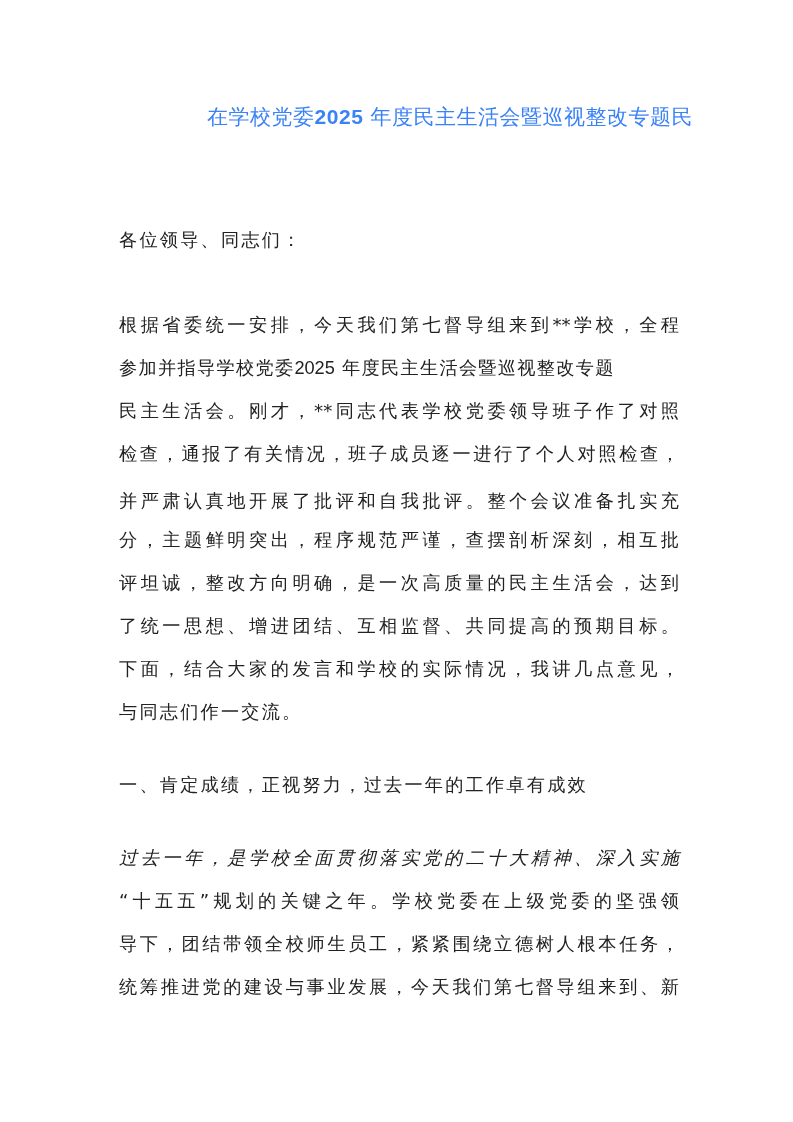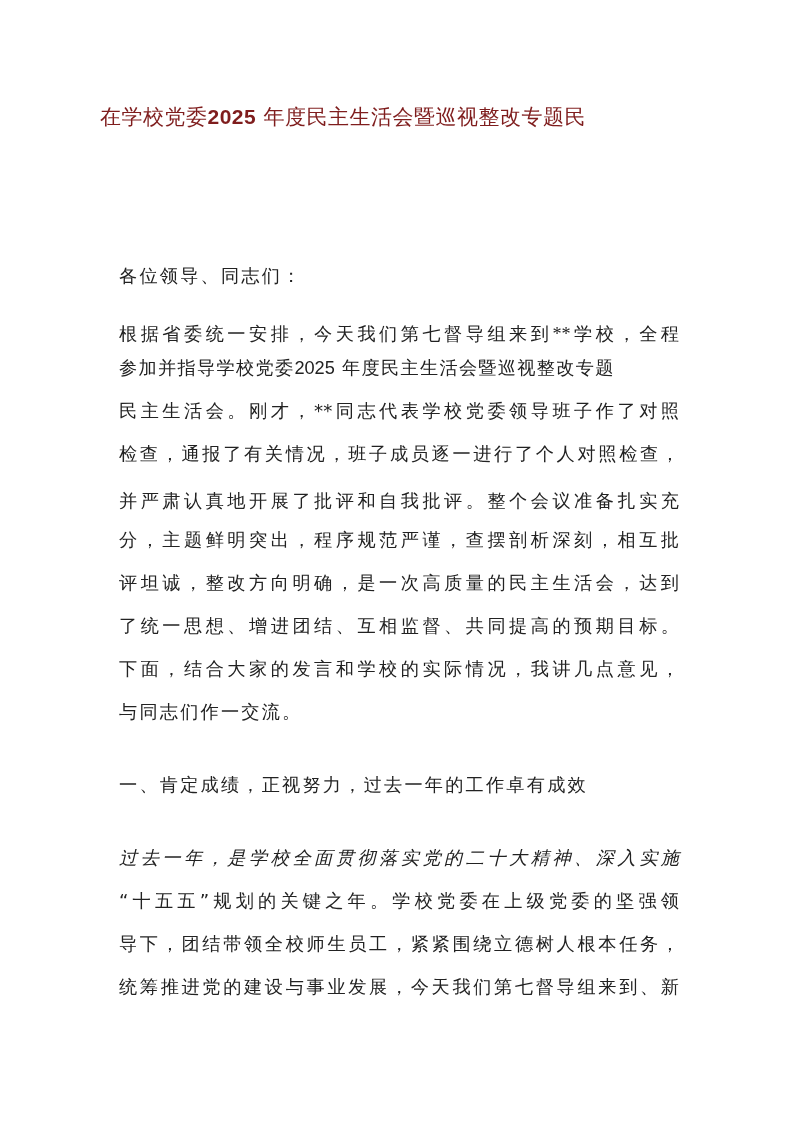--- a/index.html
+++ b/index.html
@@ -1,40 +1,40 @@
 <!DOCTYPE html>
 <html><head>
 <meta charset="utf-8">
 <style>
   html, body { margin:0; padding:0; background:#ffffff; }
   body { width:793px; height:1122px; position:relative; overflow:hidden;
          font-family:"DejaVu Sans", "Liberation Sans", sans-serif; color:#1a1a1a; }
   .page { position:absolute; left:0; top:0; width:793px; height:1122px; background:#fff; }
-  .title { position:absolute; left:100px; width:593px; text-align:left;
-           font-size:21px; line-height:44px; font-weight:normal; color:#7f1d1d; top:95px; }
+  .title { position:absolute; left:100px; width:593px; text-align:right;
+           font-size:21px; line-height:44px; font-weight:normal; color:#3b82f6; top:95px; }
   .title .ln { display:block; white-space:nowrap; letter-spacing:0.5px; }
   .title .num { font-family:"Liberation Sans", sans-serif; font-weight:bold; }
   .body { position:absolute; left:119px; width:560px; font-size:18.2px; color:#222; }
   .line { position:absolute; left:0; white-space:nowrap; letter-spacing:2.2px; }
   .line.just { text-align-last:justify; text-align:justify; width:560px; letter-spacing:0; }
   .line .num { font-family:"Liberation Sans", sans-serif; letter-spacing:0; }
 </style>
 </head>
 <body>
 
 <div class="page">
 
   <div class="title">
     <span class="ln"><span>在学校党委</span><span class="num">2025</span> <span>年度民主生活会暨巡视整改专题民</span></span>
   </div>
 
   <div class="body" style="top:0;">
-    <div class="line" style="top:227px;margin-top:36px;">各位领导、同志们：</div>
+    <div class="line" style="top:227px;">各位领导、同志们：</div>
 
-    <div class="line just" style="top:321px;font-family:Liberation Serif, serif;">根据省委统一安排，今天我们第七督导组来到**学校，全程</div>
+    <div class="line just" style="top:312px;">根据省委统一安排，今天我们第七督导组来到**学校，全程</div>
     <div class="line" style="top:355px;letter-spacing:1.3px;"><span>参加并指导学校党委</span><span class="num">2025</span> <span>年度民主生活会暨巡视整改专题</span></div>
     <div class="line just" style="top:398px;">民主生活会。刚才，**同志代表学校党委领导班子作了对照</div>
     <div class="line just" style="top:441px;">检查，通报了有关情况，班子成员逐一进行了个人对照检查，</div>
     <div class="line just" style="top:488px;">并严肃认真地开展了批评和自我批评。整个会议准备扎实充</div>
     <div class="line just" style="top:527px;">分，主题鲜明突出，程序规范严谨，查摆剖析深刻，相互批</div>
     <div class="line just" style="top:570px;">评坦诚，整改方向明确，是一次高质量的民主生活会，达到</div>
     <div class="line just" style="top:613px;">了统一思想、增进团结、互相监督、共同提高的预期目标。</div>
     <div class="line just" style="top:656px;">下面，结合大家的发言和学校的实际情况，我讲几点意见，</div>
     <div class="line" style="top:699px;">与同志们作一交流。</div>
 

